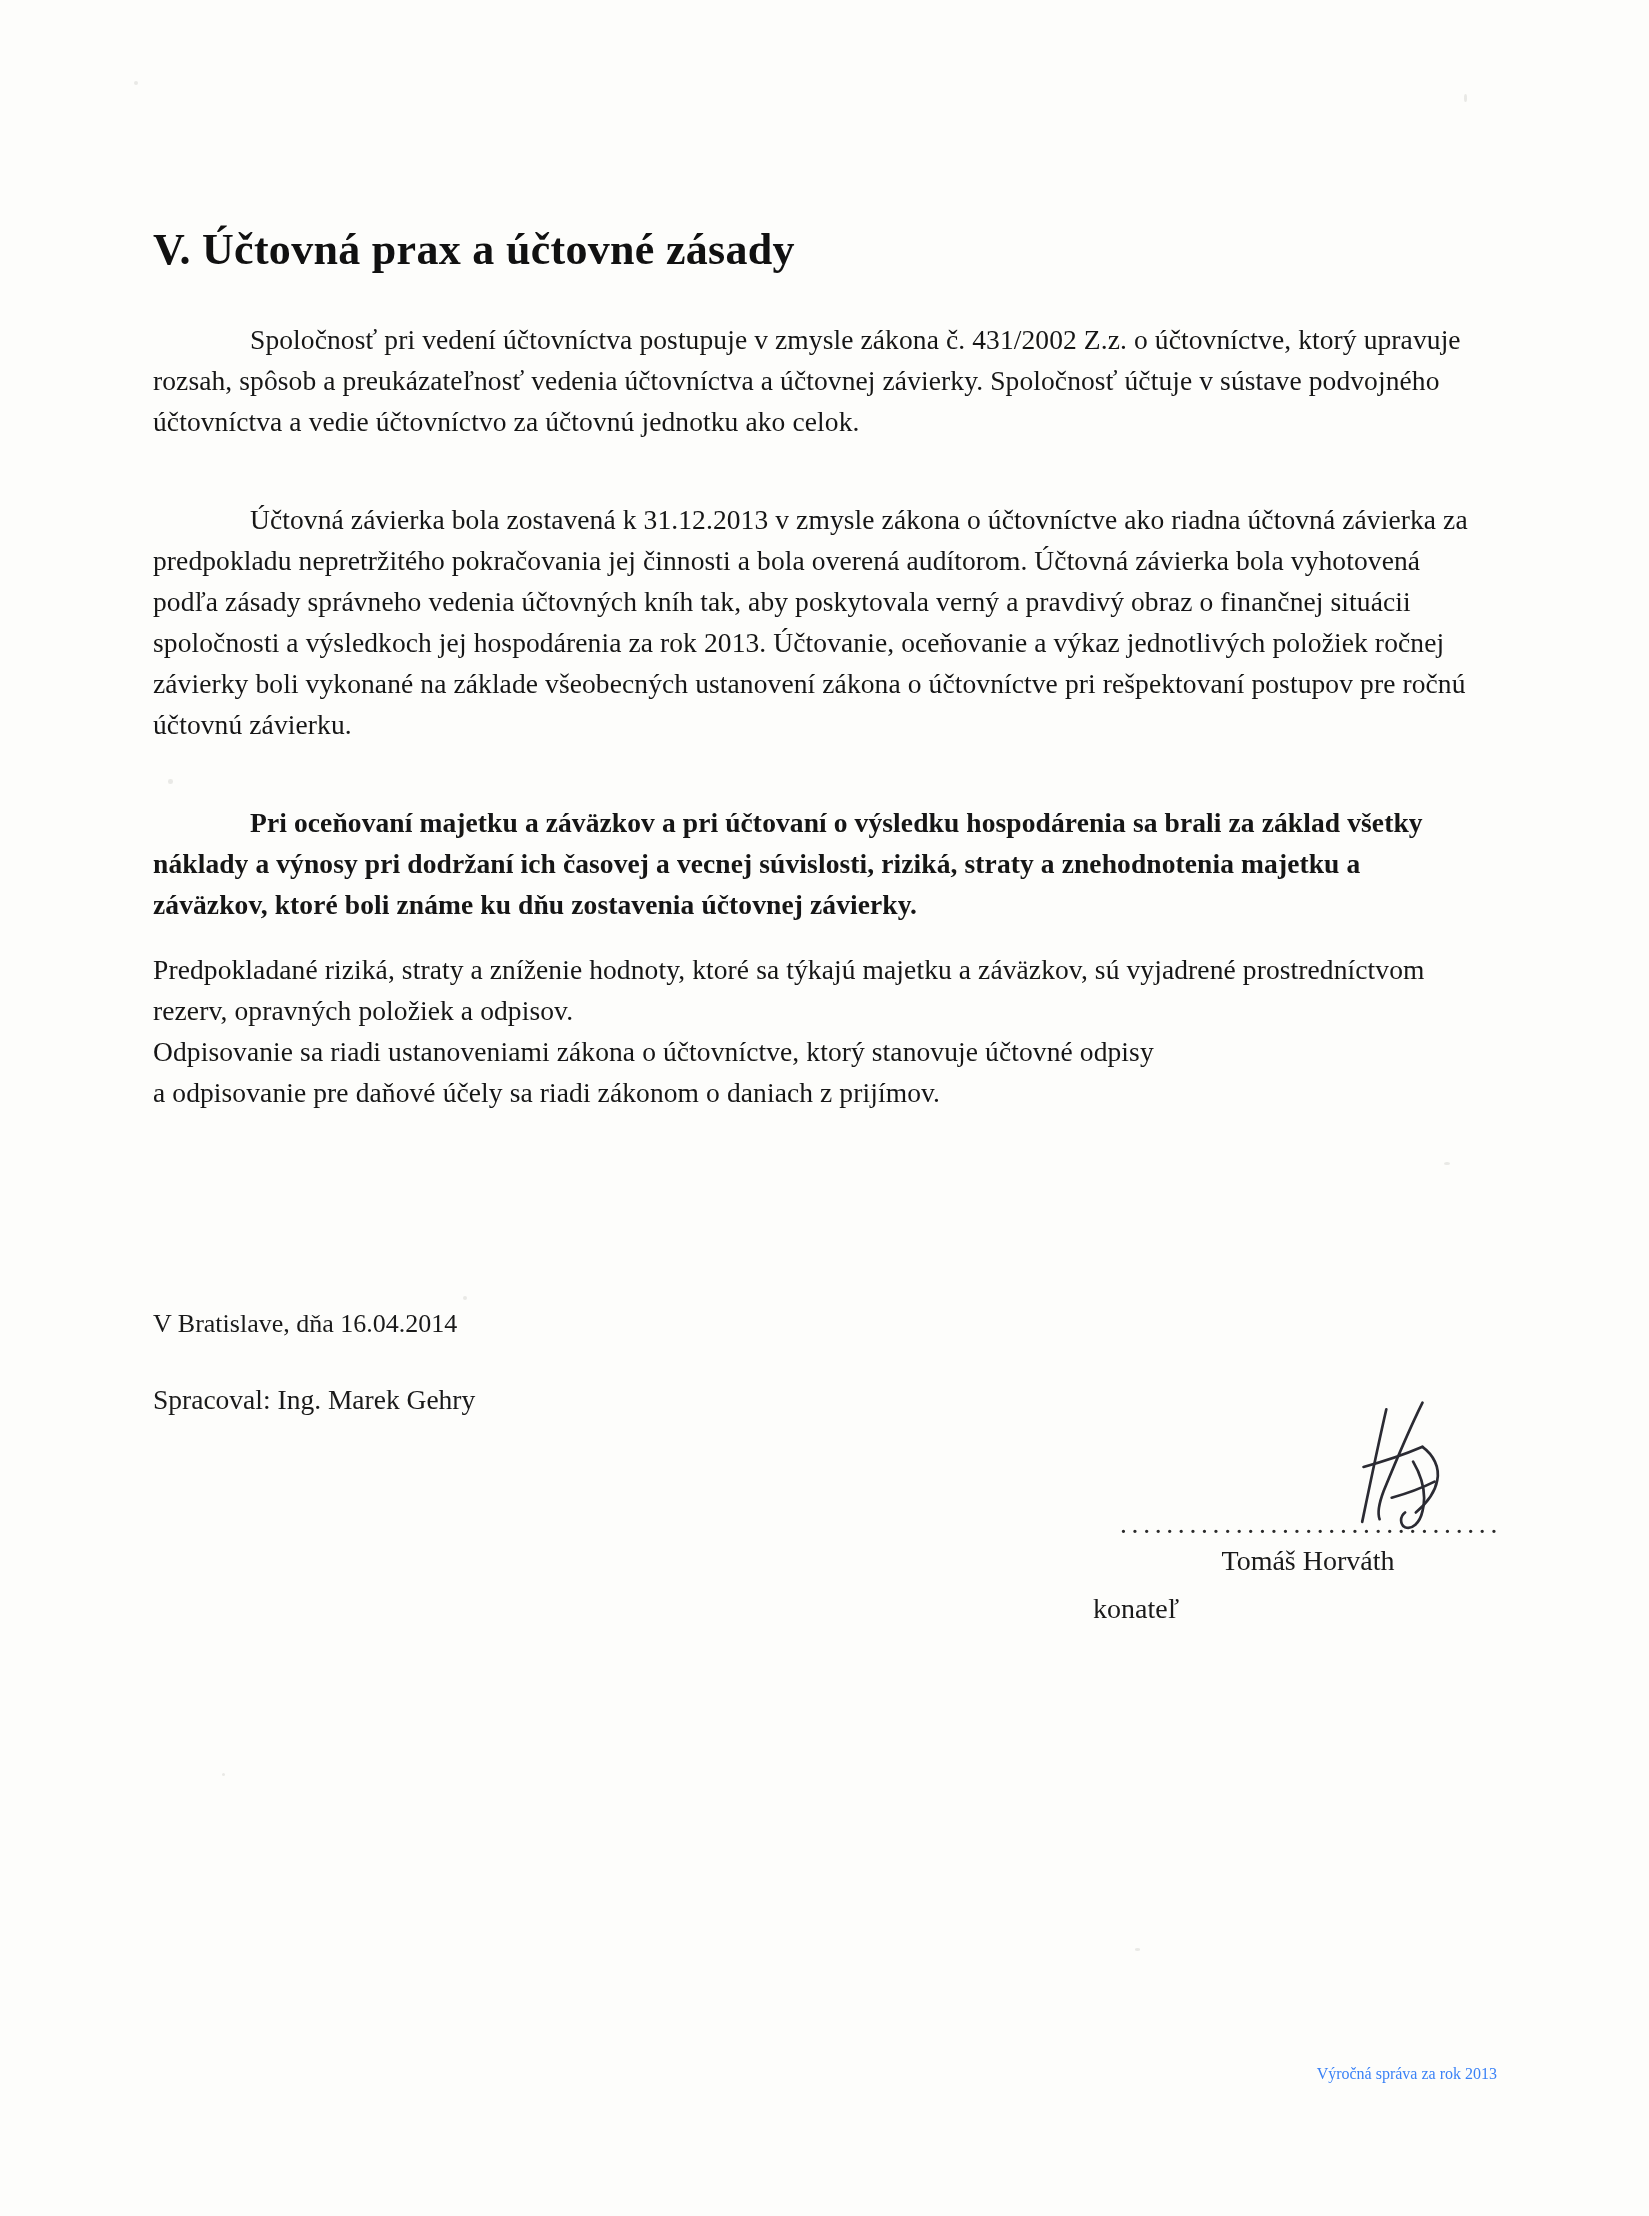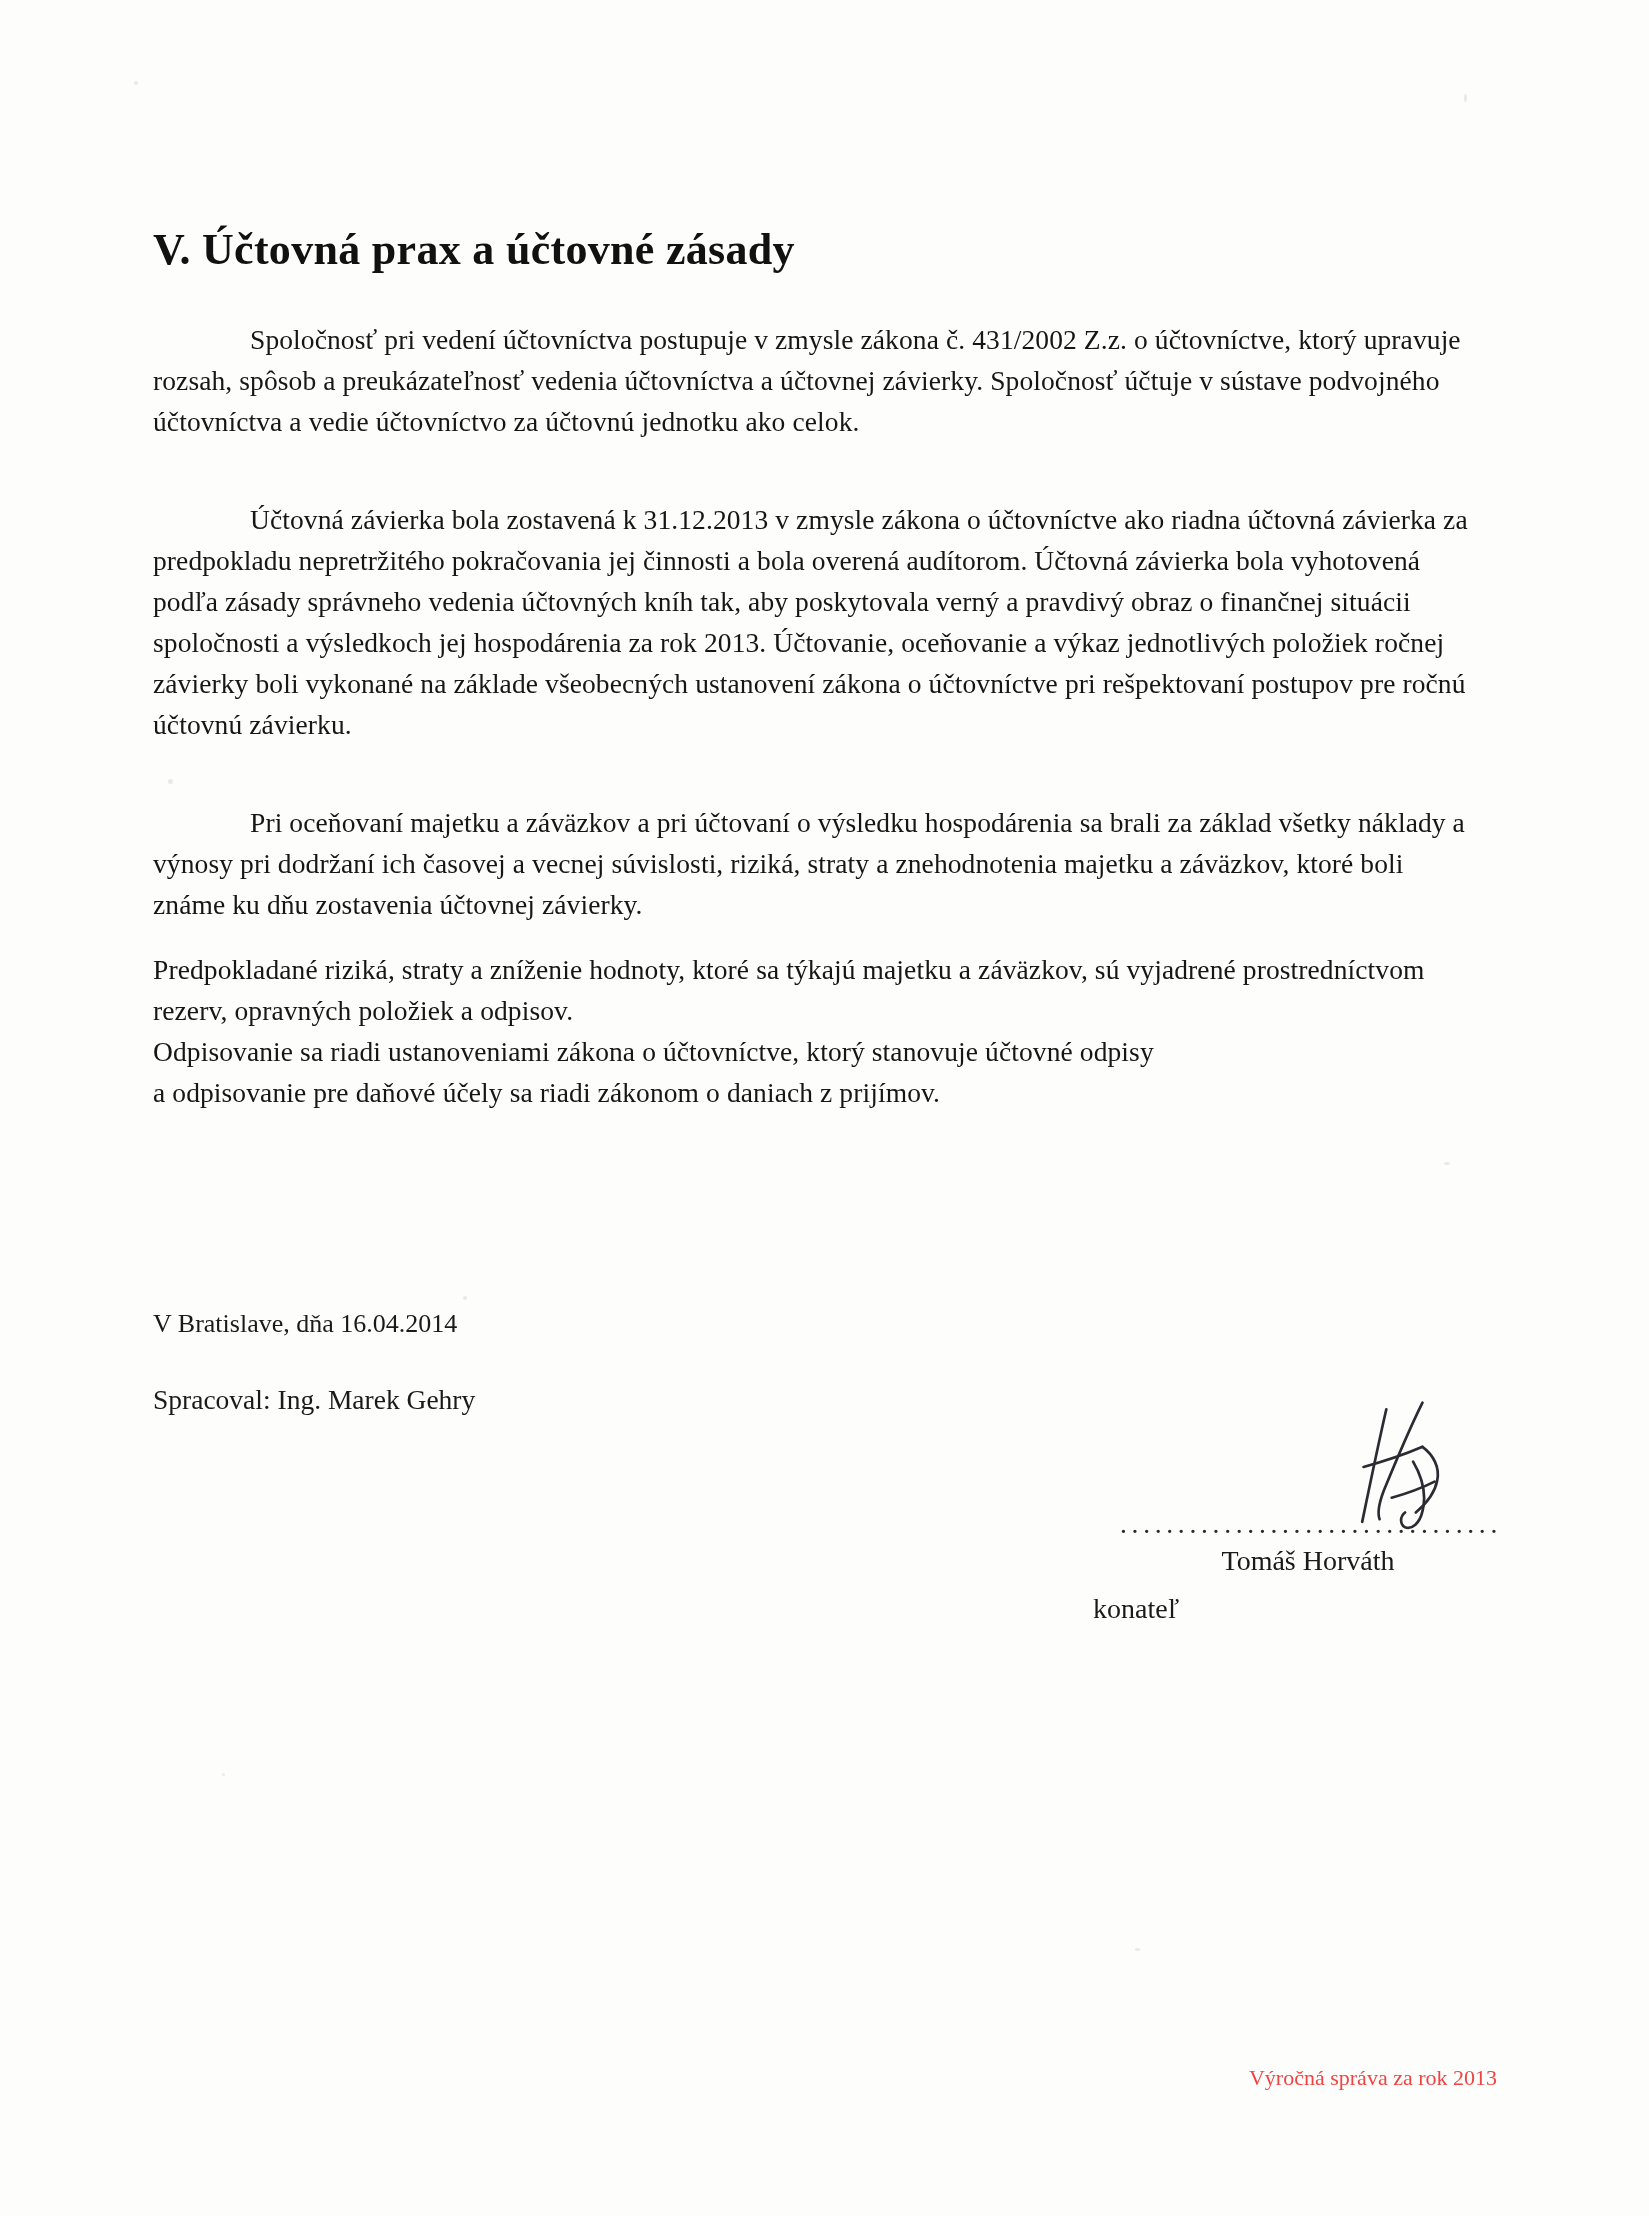--- a/index.html
+++ b/index.html
@@ -50,21 +50,21 @@
     width: 1326px;
     letter-spacing: 0.1px;
   }
   p.indent::first-line {
     
   }
   .indent { text-indent: 97px; }
 
   #para1 { top: 320px; }
   #para2 { top: 500px; }
-  #para3 { top: 803px; }
+  #para3 { top: 803px; font-weight: bold; }
   #para4 { top: 950px; }
   .place-date { position: absolute; left: 0; top: 1273px; font-size: 26px; margin-top: 36px; }
   .prepared-by { position: absolute; left: 0; top: 1384px; font-size: 27.5px; }
   .dots {
     position: absolute;
     left: 967px;
     top: 1508px;
     width: 376px;
     font-size: 27.5px;
     letter-spacing: 4.7px;
@@ -91,22 +91,22 @@
     left: 940px;
     top: 1593px;
     width: 430px;
     font-size: 28px;
   }
 
   .footer {
     position: absolute;
     right: 153px;
     top: 2065px;
-    font-size: 22px;
-    color: #ef4444;
+    font-size: 16px;
+    color: #3b82f6;
     font-family: "Liberation Serif", serif;
   }
 
   
   .speck {
     position: absolute;
     background: #dededa;
     border-radius: 50%;
     opacity: .65;
   }

